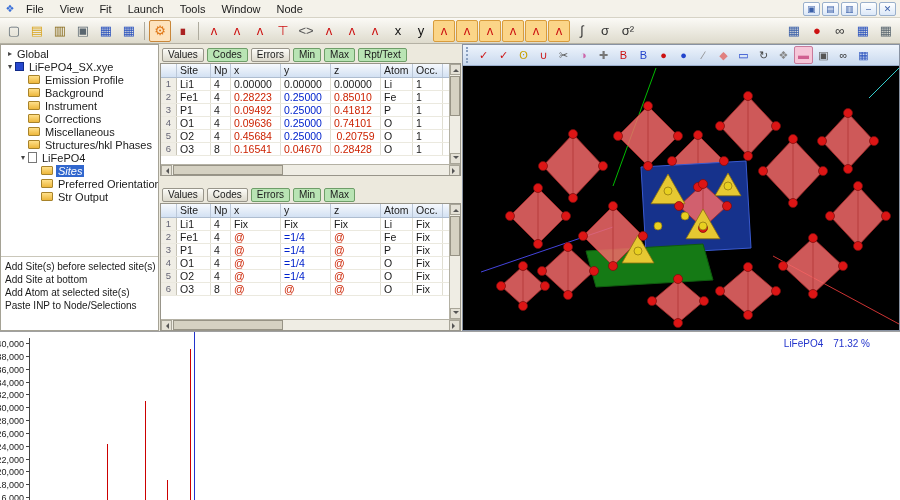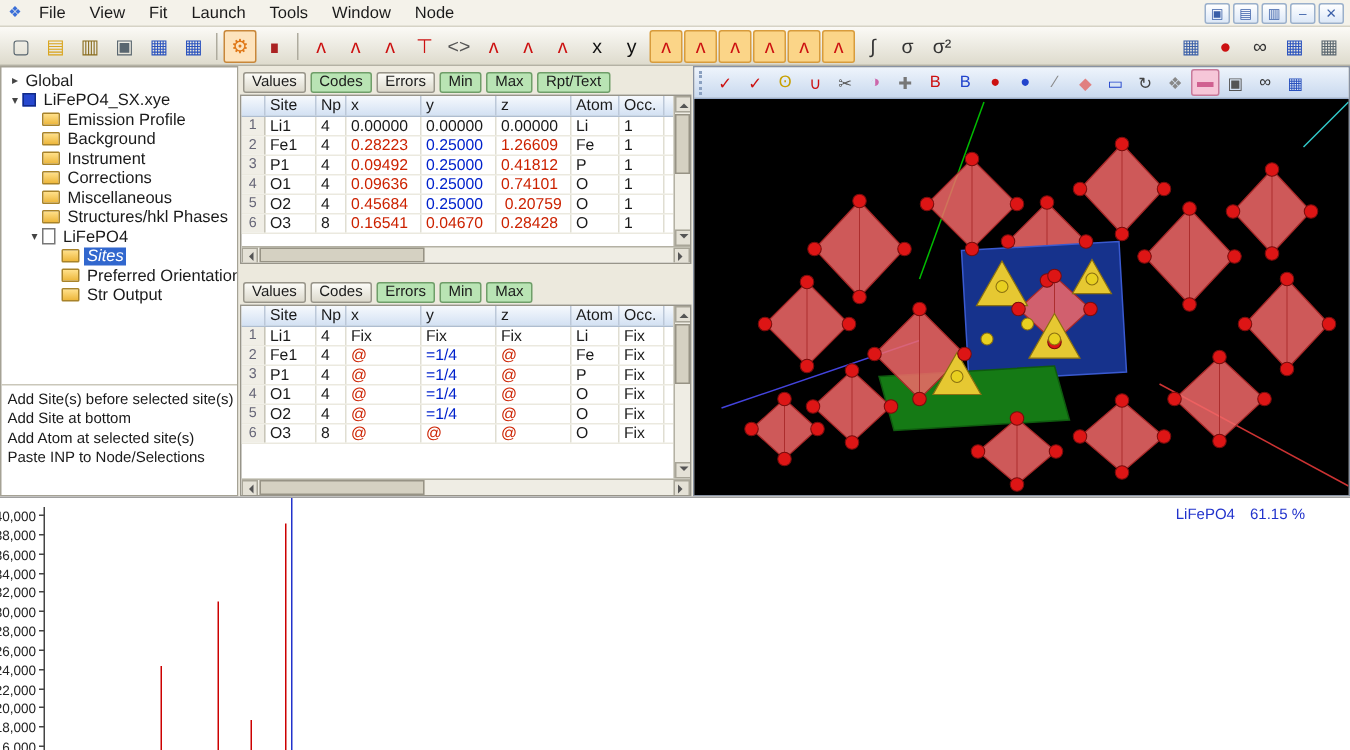--- a/index.html
+++ b/index.html
@@ -249,21 +249,21 @@
           <span class="cell col5" style="color: rgb(26, 26, 26);">Li</span>
           <span class="cell col6" style="color: rgb(26, 26, 26);">1</span>
           <span class="cell fill"></span>
         </div>
         <div class="trow">
           <span class="cell rownum">2</span>
           <span class="cell col0" style="color: rgb(26, 26, 26);">Fe1</span>
           <span class="cell col1" style="color: rgb(26, 26, 26);">4</span>
           <span class="cell col2" style="color: rgb(204, 34, 0);">0.28223</span>
           <span class="cell col3" style="color: rgb(0, 34, 204);">0.25000</span>
-          <span class="cell col4" style="color: rgb(204, 34, 0);">1.26609</span>
+          <span class="cell col4" style="color: rgb(204, 34, 0);">0.85010</span>
           <span class="cell col5" style="color: rgb(26, 26, 26);">Fe</span>
           <span class="cell col6" style="color: rgb(26, 26, 26);">1</span>
           <span class="cell fill"></span>
         </div>
         <div class="trow">
           <span class="cell rownum">3</span>
           <span class="cell col0" style="color: rgb(26, 26, 26);">P1</span>
           <span class="cell col1" style="color: rgb(26, 26, 26);">4</span>
           <span class="cell col2" style="color: rgb(204, 34, 0);">0.09492</span>
           <span class="cell col3" style="color: rgb(0, 34, 204);">0.25000</span>
@@ -587,15 +587,15 @@
   <div class="y-axis-line"></div>
   <div class="plot">
       <div class="stick" style="left: 8.9%; top: 111.742px; bottom: 0px; background: rgb(204, 0, 0);"></div>
       <div class="stick" style="left: 13.2%; top: 69.3917px; bottom: 0px; background: rgb(204, 0, 0);"></div>
       <div class="stick" style="left: 15.7%; top: 148.317px; bottom: 0px; background: rgb(204, 0, 0);"></div>
       <div class="stick" style="left: 18.4%; top: 16.775px; bottom: 0px; background: rgb(204, 0, 0);"></div>
       <div class="stick" style="left: 18.9%; top: 0px; bottom: 0px; background: rgb(34, 51, 204);"></div>
     </div>
   <div class="legend">
     <span style="color: rgb(34, 51, 204);">LiFePO4</span>
-    <span style="color: rgb(34, 51, 204);">61.15 %</span>
+    <span style="color: rgb(34, 51, 204);">71.32 %</span>
   </div>
 </div>
 
 </body></html>

